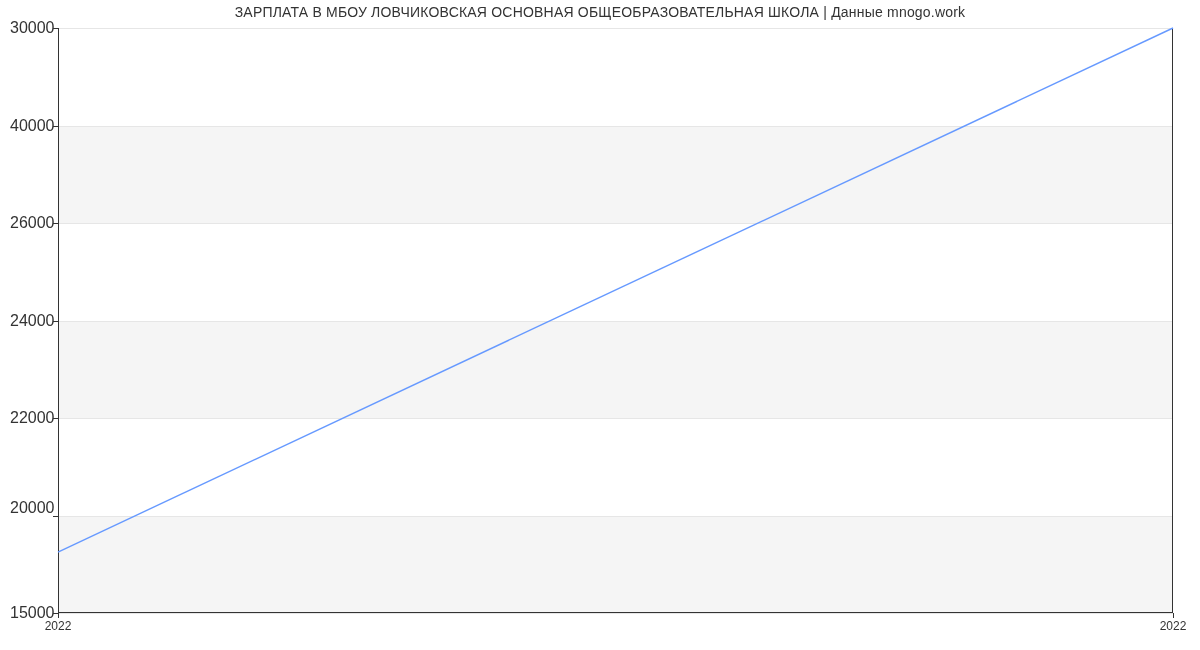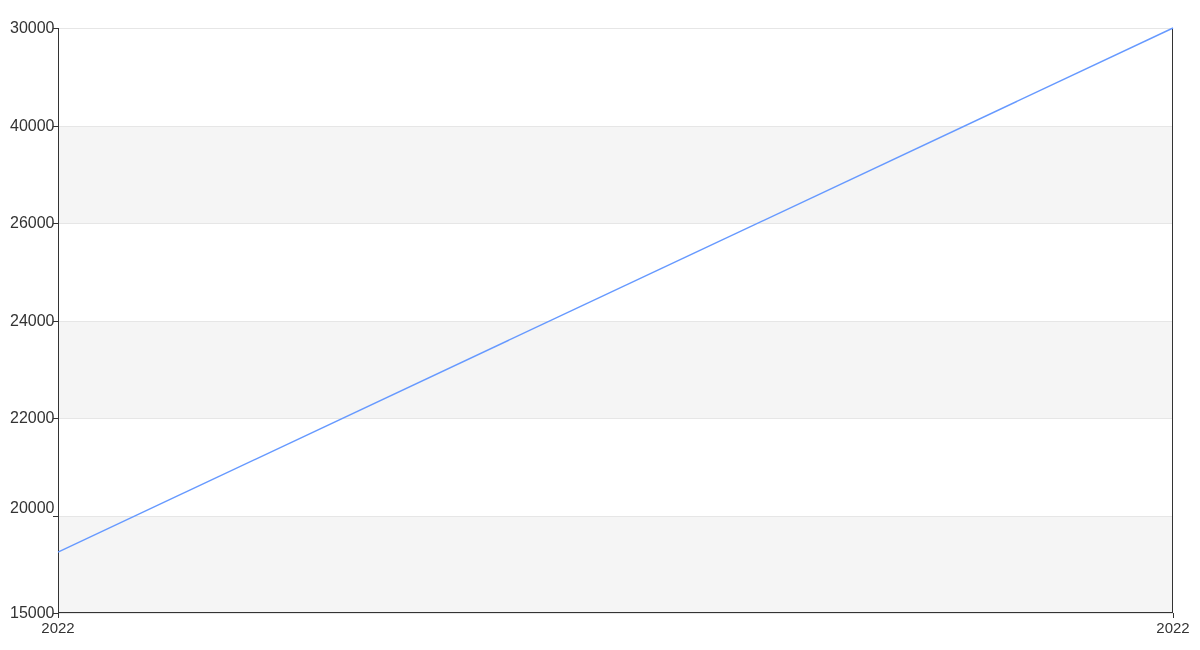--- a/index.html
+++ b/index.html
@@ -63,21 +63,21 @@
   .y-tick-label {
     position: absolute;
     text-align: right;
     font-size: 16px;
     color: #333;
     transform: translateY(-50%);
   }
   .x-tick-label {
     position: absolute;
     text-align: center;
-    font-size: 15px;
+    font-size: 12px;
     color: #333;
     transform: translateX(-50%);
     top: 100%;
     margin-top: 6px;
   }
   .tick-mark {
     position: absolute;
     background: #333;
   }
   svg.line-layer {
@@ -86,20 +86,21 @@
     top: 0;
     width: 100%;
     height: 100%;
     overflow: visible;
   }
 </style>
 </head>
 <body>
 
 <div class="container">
+  <div class="title">ЗАРПЛАТА В МБОУ ЛОВЧИКОВСКАЯ ОСНОВНАЯ ОБЩЕОБРАЗОВАТЕЛЬНАЯ ШКОЛА | Данные mnogo.work</div>
   <div class="plot" id="plot" style="left: 58px; top: 28px; width: 1115px; height: 585px;">
     <div id="bands">
         <div class="band" style="top: 487.5px; height: 97.5px;"></div>
         <div class="band" style="top: 292.5px; height: 97.5px;"></div>
         <div class="band" style="top: 97.5px; height: 97.5px;"></div>
       </div>
     <div id="gridlines">
         <div class="gridline" style="top: 585px;"></div>
         <div class="gridline" style="top: 487.5px;"></div>
         <div class="gridline" style="top: 390px;"></div>

